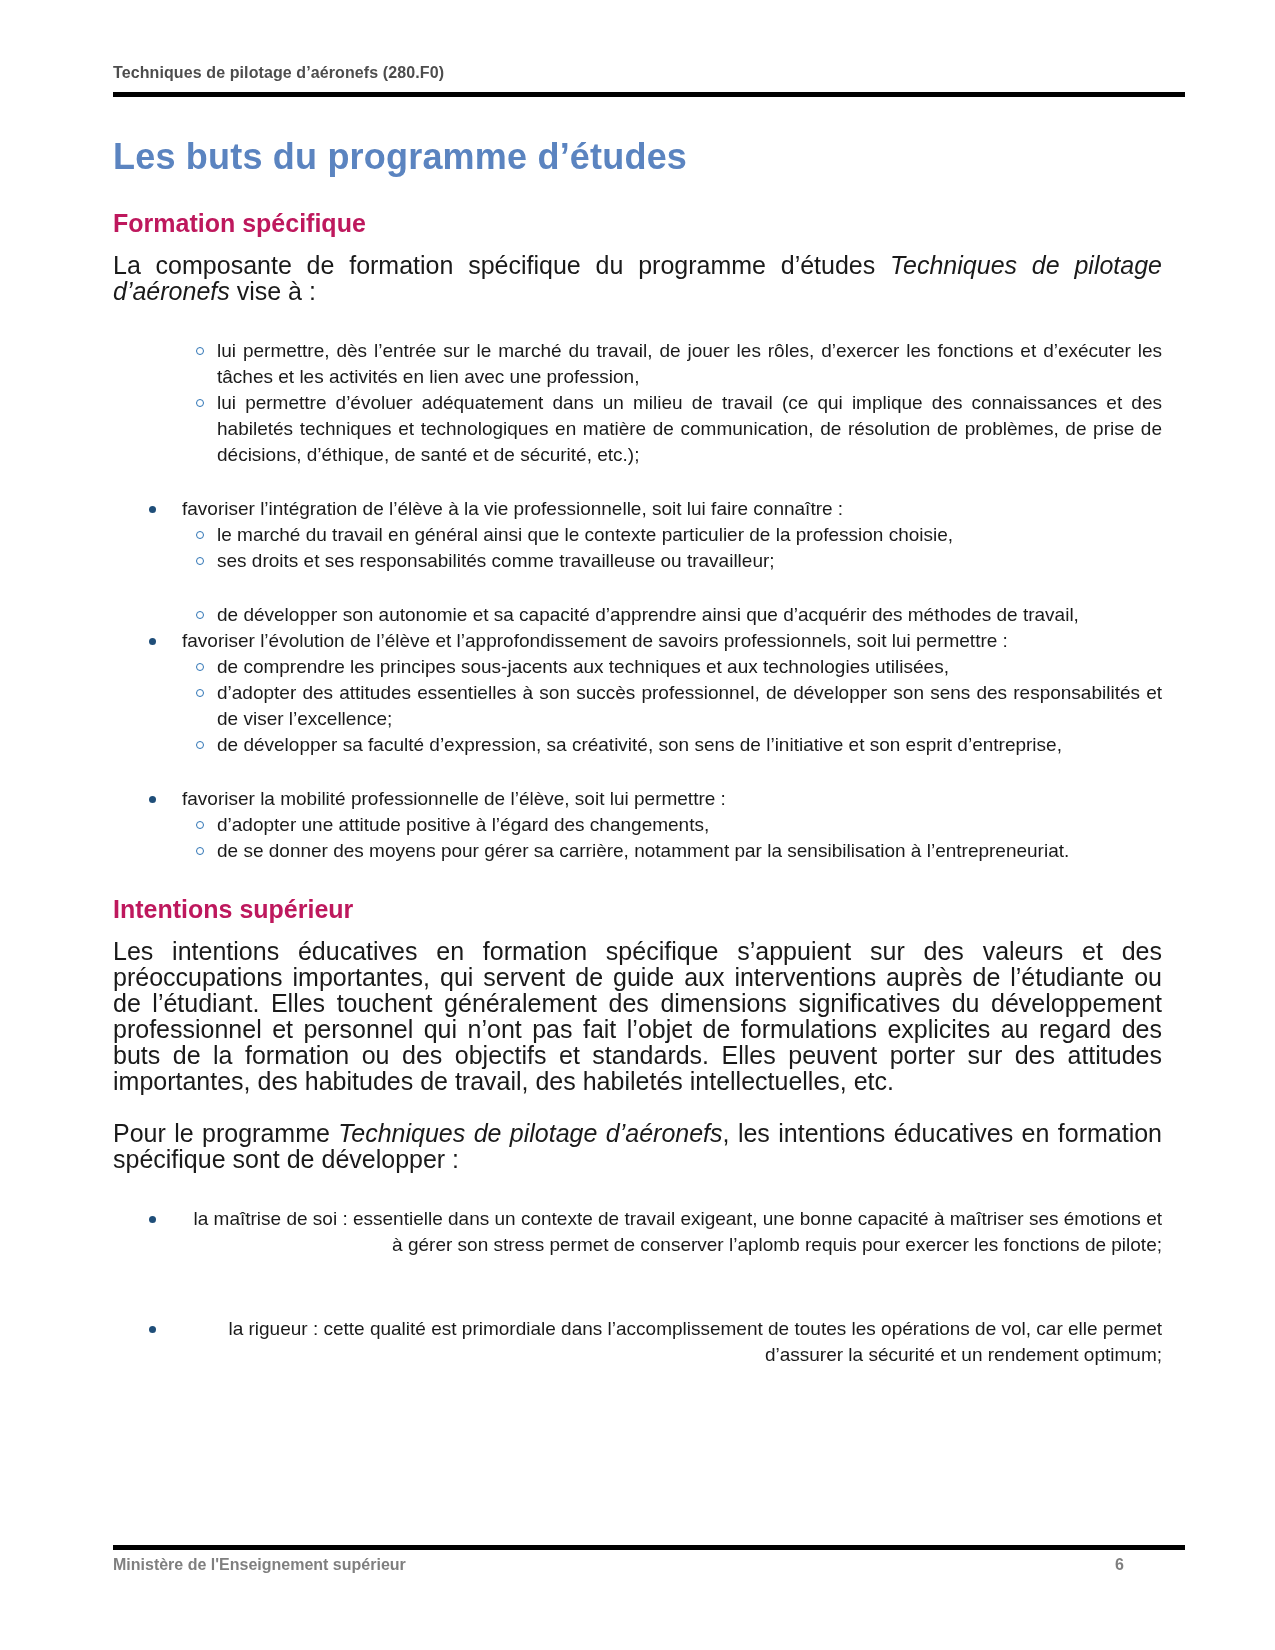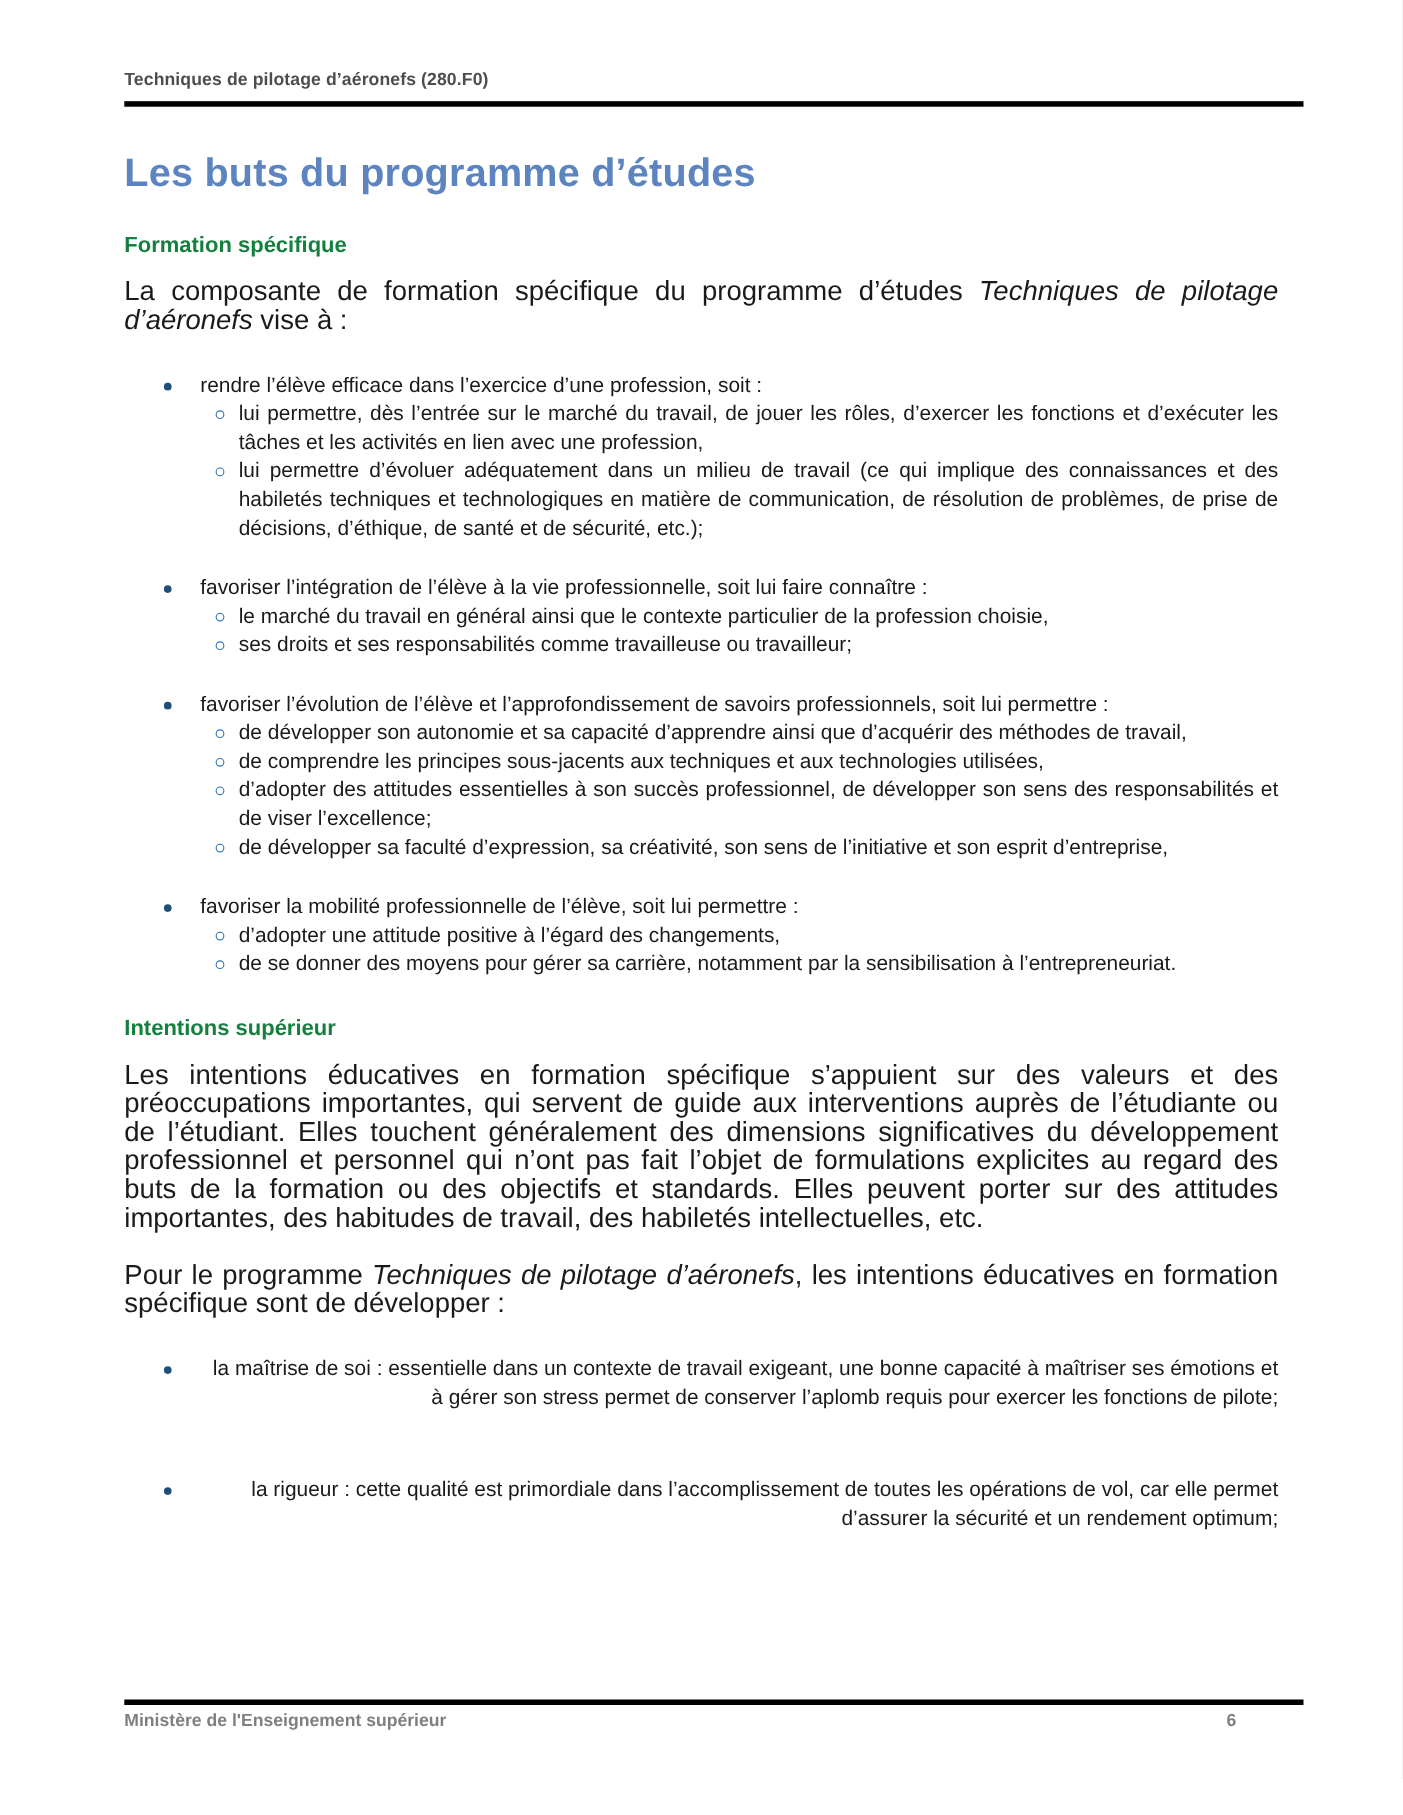--- a/index.html
+++ b/index.html
@@ -27,22 +27,22 @@
 
   
   .content { position: absolute; top: 136px; left: 113px; width: 1049px; }
   h1.page-title {
     margin: 0 0 6px 0;
     font-size: 36px; line-height: 42px; font-weight: bold;
     color: #5b84c0; letter-spacing: 0.2px;
   }
   h2.section-heading {
     margin: 30px 0 14px 0;
-    font-size: 20px; line-height: 30px; font-weight: bold;
-    color: #15803d;
+    font-size: 25px; line-height: 30px; font-weight: bold;
+    color: #be185d;
   }
   p.para {
     margin: 0 0 26px 0;
     font-size: 25px; line-height: 26px;
     text-align: justify;
   }
   p.para.space-lg { margin-bottom: 34px; }
   .it { font-style: italic; }
 
   .bullet-group { margin: 10px 0 28px 0; }
@@ -87,32 +87,31 @@
     <span class="running-title">Techniques de pilotage d’aéronefs (280.F0)</span>
   </div>
   <div class="header-rule"></div>
 
   <div class="content">
     <h1 class="page-title">Les buts du programme d’études</h1>
     <div id="sections">
         <h2 class="section-heading">Formation spécifique</h2>
         <p class="para space-lg"><span>La composante de formation spécifique du programme d’études </span><span class="it">Techniques de pilotage d’aéronefs</span><span> vise à :</span></p>
         <div class="bullet-group">
-          <div class="li l1"><span class="dot"></span><span>rendre l’élève efficace dans l’exercice d’une profession, soit :</span></div>
           <div class="li l2"><span class="circ"></span><span>lui permettre, dès l’entrée sur le marché du travail, de jouer les rôles, d’exercer les fonctions et d’exécuter les tâches et les activités en lien avec une profession,</span></div>
           <div class="li l2"><span class="circ"></span><span>lui permettre d’évoluer adéquatement dans un milieu de travail (ce qui implique des connaissances et des habiletés techniques et technologiques en matière de communication, de résolution de problèmes, de prise de décisions, d’éthique, de santé et de sécurité, etc.);</span></div>
         </div>
         <div class="bullet-group">
           <div class="li l1"><span class="dot"></span><span>favoriser l’intégration de l’élève à la vie professionnelle, soit lui faire connaître :</span></div>
           <div class="li l2"><span class="circ"></span><span>le marché du travail en général ainsi que le contexte particulier de la profession choisie,</span></div>
           <div class="li l2"><span class="circ"></span><span>ses droits et ses responsabilités comme travailleuse ou travailleur;</span></div>
         </div>
         <div class="bullet-group">
+          <div class="li l2"><span class="circ"></span><span>de développer son autonomie et sa capacité d’apprendre ainsi que d’acquérir des méthodes de travail,</span></div>
           <div class="li l1"><span class="dot"></span><span>favoriser l’évolution de l’élève et l’approfondissement de savoirs professionnels, soit lui permettre :</span></div>
-          <div class="li l2"><span class="circ"></span><span>de développer son autonomie et sa capacité d’apprendre ainsi que d’acquérir des méthodes de travail,</span></div>
           <div class="li l2"><span class="circ"></span><span>de comprendre les principes sous-jacents aux techniques et aux technologies utilisées,</span></div>
           <div class="li l2"><span class="circ"></span><span>d’adopter des attitudes essentielles à son succès professionnel, de développer son sens des responsabilités et de viser l’excellence;</span></div>
           <div class="li l2"><span class="circ"></span><span>de développer sa faculté d’expression, sa créativité, son sens de l’initiative et son esprit d’entreprise,</span></div>
         </div>
         <div class="bullet-group">
           <div class="li l1"><span class="dot"></span><span>favoriser la mobilité professionnelle de l’élève, soit lui permettre :</span></div>
           <div class="li l2"><span class="circ"></span><span>d’adopter une attitude positive à l’égard des changements,</span></div>
           <div class="li l2"><span class="circ"></span><span>de se donner des moyens pour gérer sa carrière, notamment par la sensibilisation à l’entrepreneuriat.</span></div>
         </div>
         <h2 class="section-heading">Intentions supérieur</h2>

